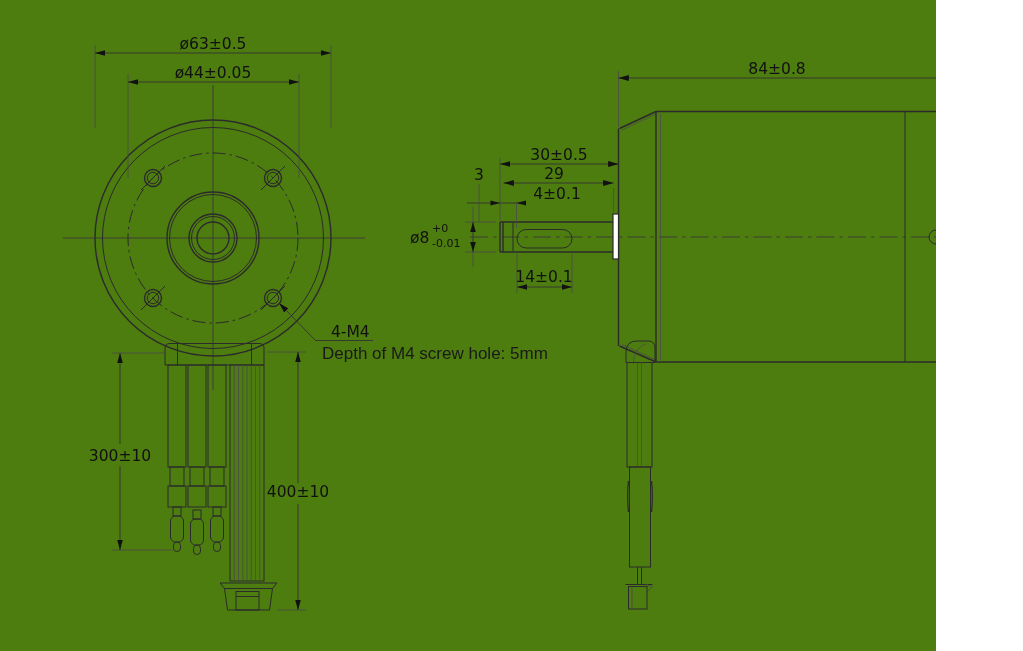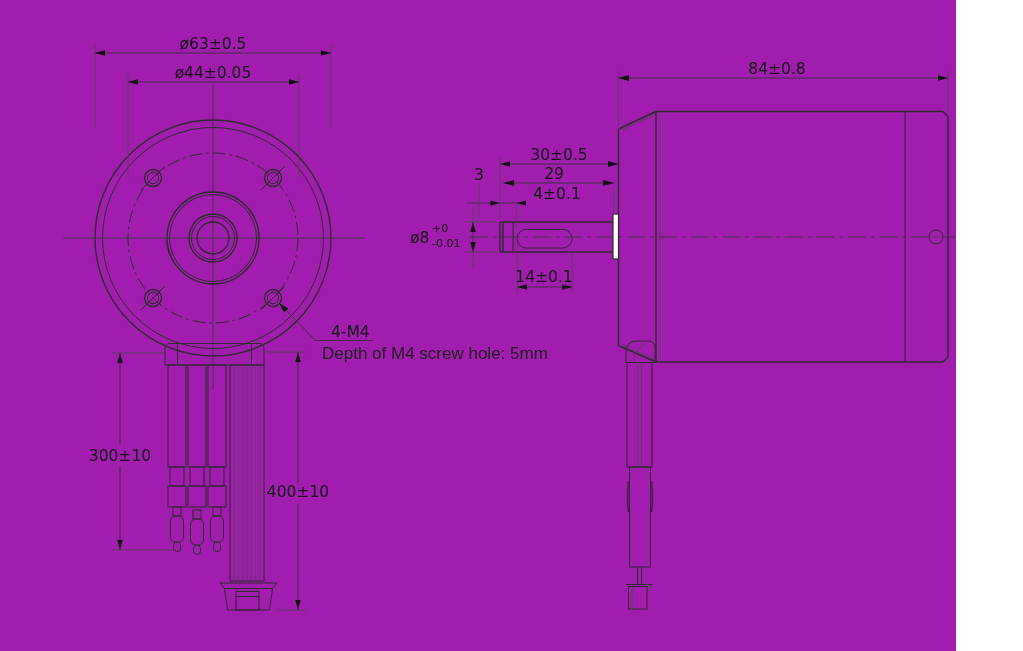--- a/index.html
+++ b/index.html
@@ -1,16 +1,16 @@
 <!DOCTYPE html>
 <html><head>
 <meta charset="utf-8">
 <style>
   html,body{margin:0;padding:0;background:#ffffff;}
-  .stage{position:relative;width:936px;height:651px;background:#a21caf;overflow:hidden;padding-left:20px;}
+  .stage{position:relative;width:936px;height:651px;background:#4d7c0f;overflow:hidden;}
   svg{position:absolute;left:0;top:0;}
   .obj   {stroke:#2b2b2b;stroke-width:1.4;fill:none;}
   .obj2  {stroke:#2b2b2b;stroke-width:1;fill:none;}
   .thin  {stroke:#4a4a4a;stroke-width:0.8;fill:none;}
   .dimln {stroke:#333;stroke-width:0.9;fill:none;}
   .cl    {stroke:#3a3a3a;stroke-width:0.9;fill:none;}
   .arrow {fill:#111;stroke:none;}
   text.dim{font-family:"DejaVu Sans",sans-serif;font-size:15.5px;fill:#111;}
   text.dimsm{font-family:"DejaVu Sans",sans-serif;font-size:11px;fill:#111;}
   text.note{font-family:"Liberation Sans",sans-serif;font-size:17px;fill:#1a1a1a;}

